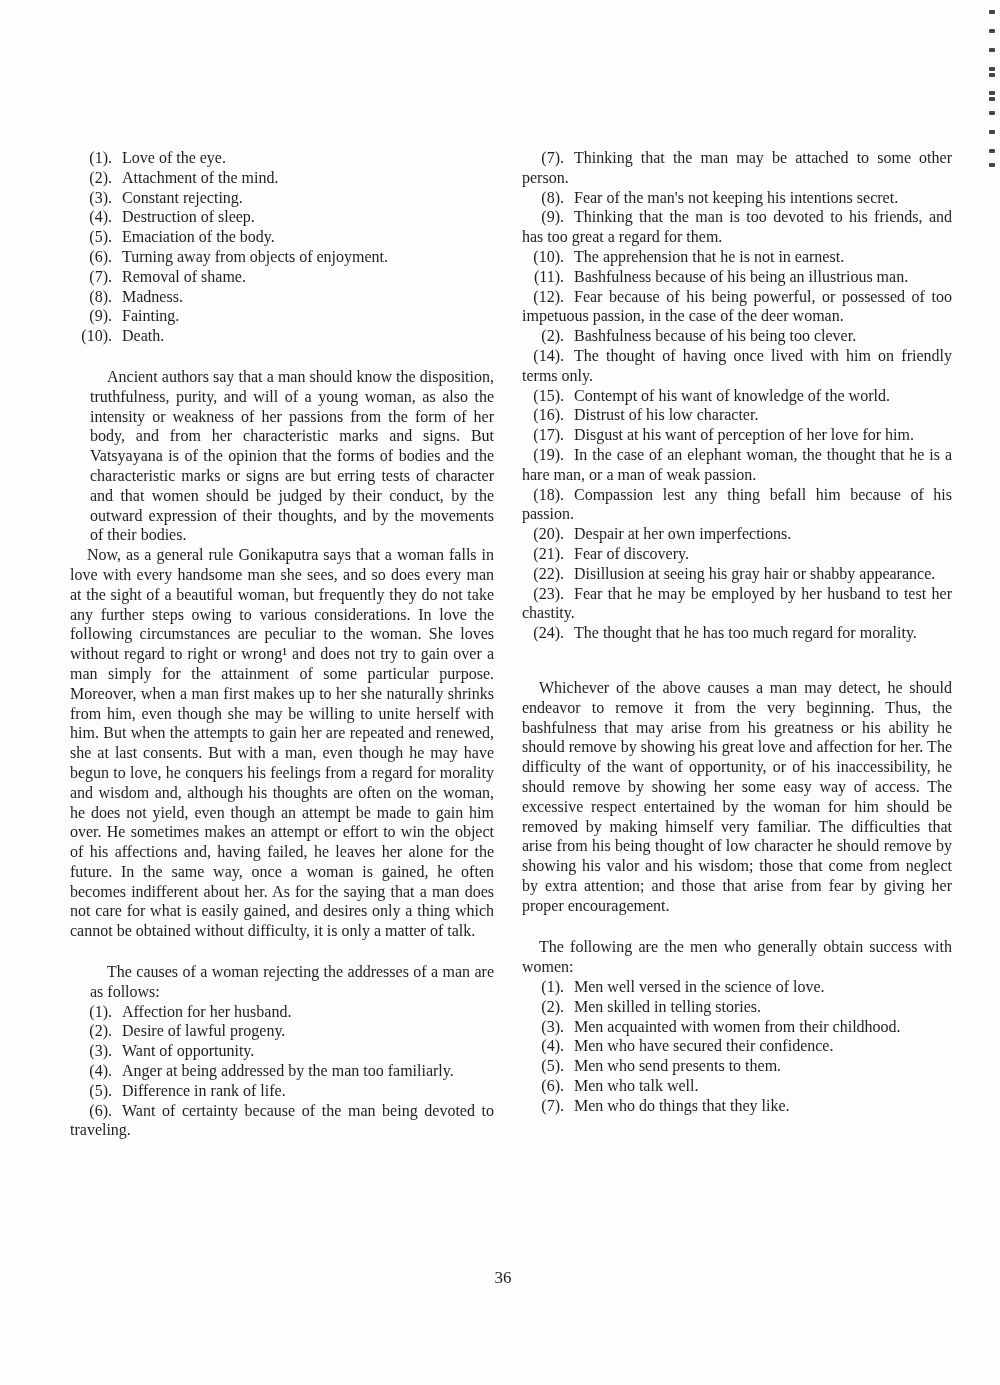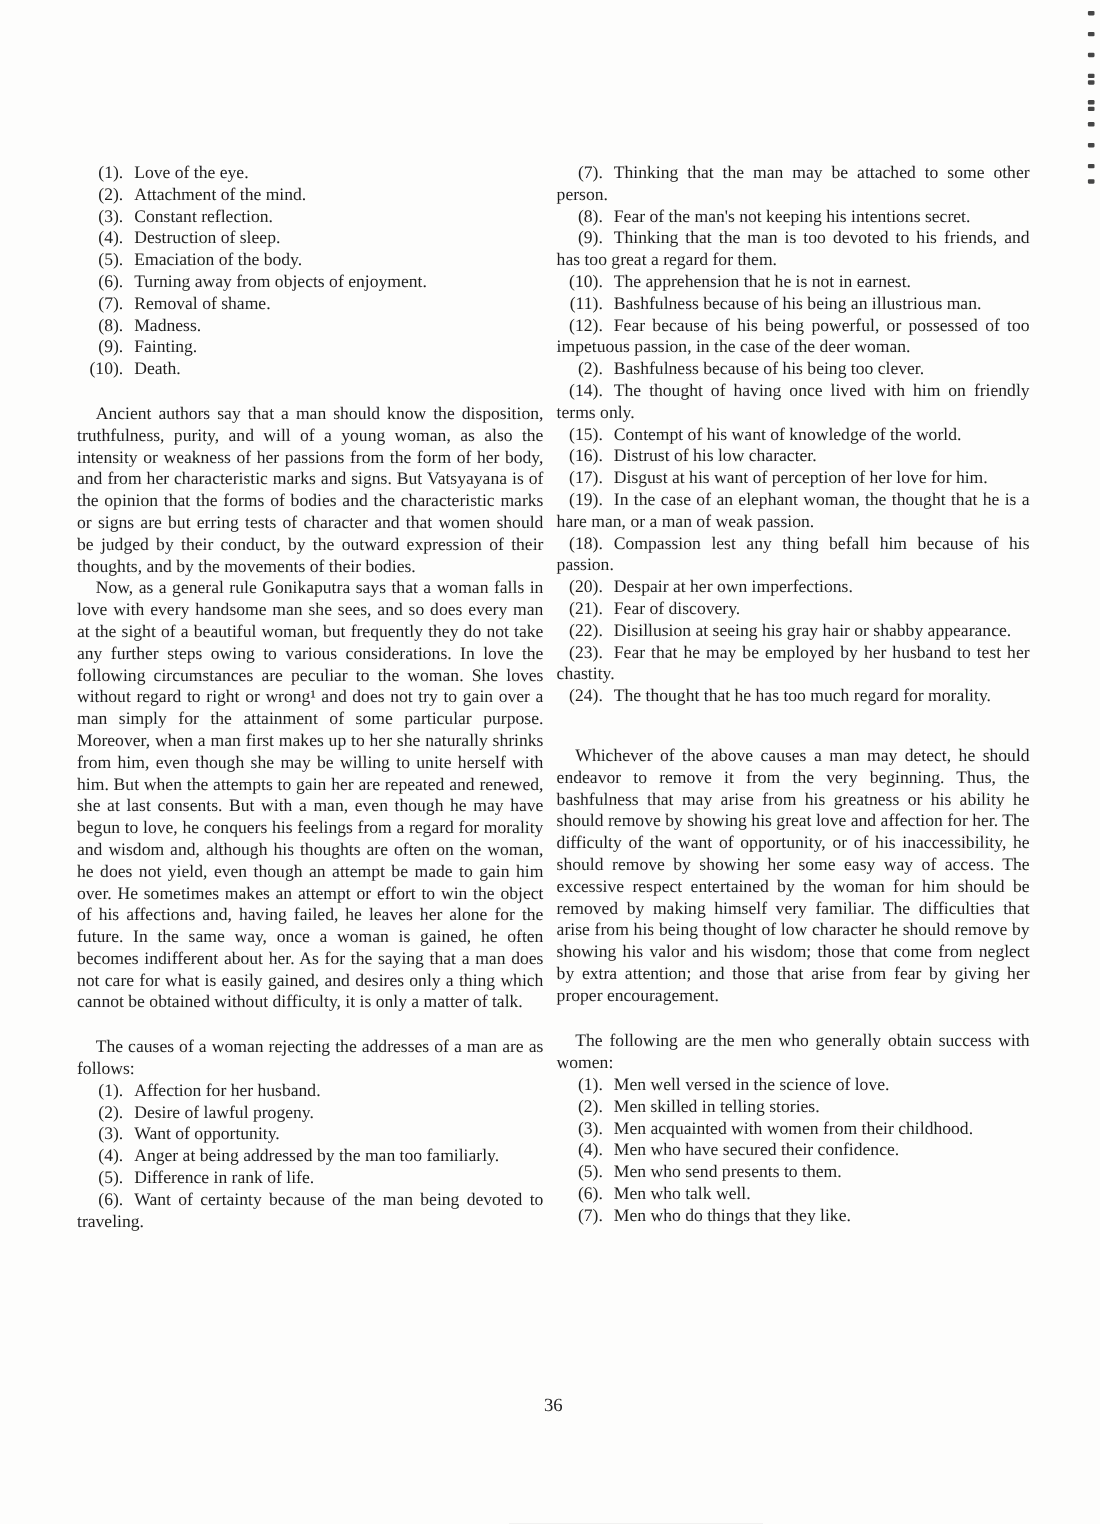--- a/index.html
+++ b/index.html
@@ -11,40 +11,40 @@
     background: #fdfdfc;
     font-family: "Liberation Serif", "DejaVu Serif", serif;
     color: #1e1e1e;
     overflow: hidden;
   }
   .columns {
     position: absolute;
     top: 148px;
     left: 70px;
     display: flex;
-    gap: 12px;
+    gap: 28px;
   }
   .col {
     font-size: 16px;
     line-height: 19.8px;
     text-align: justify;
   }
   .col-left  { width: 424px; }
   .col-right { width: 430px; }
   p { margin: 0; padding: 0; }
   .para { text-indent: 17px; }
   .item { text-align: justify; }
   .item .num {
     display: inline-block;
     min-width: 42px;
     text-align: right;
     margin-right: 10px;
     white-space: pre;
   }
-  .gap-sm { margin-top: 21px; }
+  .gap-sm { margin-top: 21px; margin-left: 20px; }
   .gap-md { margin-top: 35px; }
   .gap-lg { margin-top: 22px; }
   .page-number {
     position: absolute;
     top: 1266px;
     left: 0;
     width: 1006px;
     text-align: center;
     font-size: 17px;
     line-height: 24px;
@@ -63,21 +63,21 @@
 <body>
 
 <div class="page">
 
   <div class="columns">
 
     <div class="col col-left">
       <div>
           <p class="item"><span class="num">(1).</span><span>Love of the eye.</span></p>
           <p class="item"><span class="num">(2).</span><span>Attachment of the mind.</span></p>
-          <p class="item"><span class="num">(3).</span><span>Constant reflection.</span></p>
+          <p class="item"><span class="num">(3).</span><span>Constant rejecting.</span></p>
           <p class="item"><span class="num">(4).</span><span>Destruction of sleep.</span></p>
           <p class="item"><span class="num">(5).</span><span>Emaciation of the body.</span></p>
           <p class="item"><span class="num">(6).</span><span>Turning away from objects of enjoyment.</span></p>
           <p class="item"><span class="num">(7).</span><span>Removal of shame.</span></p>
           <p class="item"><span class="num">(8).</span><span>Madness.</span></p>
           <p class="item"><span class="num">(9).</span><span>Fainting.</span></p>
           <p class="item"><span class="num">(10).</span><span>Death.</span></p>
         </div>
 
       <p class="para gap-sm">Ancient authors say that a man should know the disposition, truthfulness, purity, and will of a young woman, as also the intensity or weakness of her passions from the form of her body, and from her characteristic marks and signs. But Vatsyayana is of the opinion that the forms of bodies and the characteristic marks or signs are but erring tests of character and that women should be judged by their conduct, by the outward expression of their thoughts, and by the movements of their bodies.</p>

